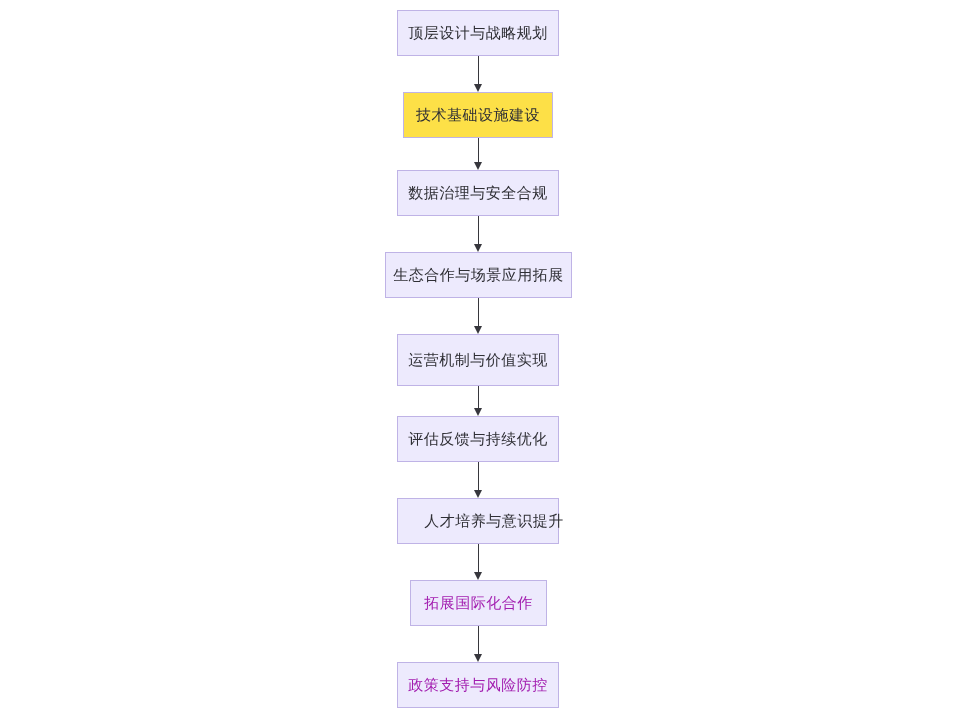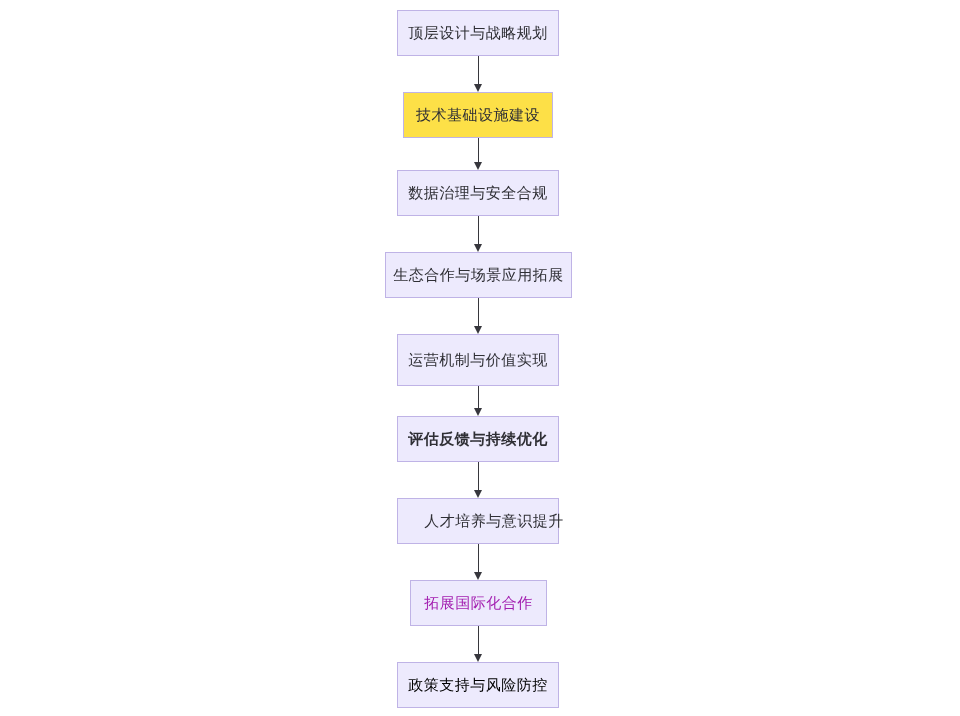--- a/index.html
+++ b/index.html
@@ -104,25 +104,25 @@
     </div>
     <div class="node" style="left: 397px; top: 170px; width: 162px; height: 46px; background: rgb(237, 234, 253); border-color: rgb(191, 179, 230); color: rgb(47, 47, 53);">
       <span class="node-label">数据治理与安全合规</span>
     </div>
     <div class="node" style="left: 385px; top: 252px; width: 187px; height: 46px; background: rgb(237, 234, 253); border-color: rgb(191, 179, 230); color: rgb(47, 47, 53);">
       <span class="node-label">生态合作与场景应用拓展</span>
     </div>
     <div class="node" style="left: 397px; top: 334px; width: 162px; height: 52px; background: rgb(237, 234, 253); border-color: rgb(191, 179, 230); color: rgb(47, 47, 53);">
       <span class="node-label">运营机制与价值实现</span>
     </div>
-    <div class="node" style="left: 397px; top: 416px; width: 162px; height: 46px; background: rgb(237, 234, 253); border-color: rgb(191, 179, 230); color: rgb(47, 47, 53); font-weight: bold;">
+    <div class="node" style="left: 397px; top: 416px; width: 162px; height: 46px; background: rgb(237, 234, 253); border-color: rgb(191, 179, 230); color: rgb(47, 47, 53);">
       <span class="node-label">评估反馈与持续优化</span>
     </div>
     <div class="node" style="left: 397px; top: 498px; width: 162px; height: 46px; background: rgb(237, 234, 253); border-color: rgb(191, 179, 230); color: rgb(47, 47, 53); padding-left: 32px;">
       <span class="node-label">人才培养与意识提升</span>
     </div>
     <div class="node" style="left: 410px; top: 580px; width: 137px; height: 46px; background: rgb(237, 234, 253); border-color: rgb(191, 179, 230); color: #a21caf;">
       <span class="node-label">拓展国际化合作</span>
     </div>
-    <div class="node" style="left: 397px; top: 662px; width: 162px; height: 46px; background: rgb(237, 234, 253); border-color: rgb(191, 179, 230); color: #000000;">
+    <div class="node" style="left: 397px; top: 662px; width: 162px; height: 46px; background: rgb(237, 234, 253); border-color: rgb(191, 179, 230); color: #a21caf;">
       <span class="node-label">政策支持与风险防控</span>
     </div>
   </div>
 
 </body></html>

